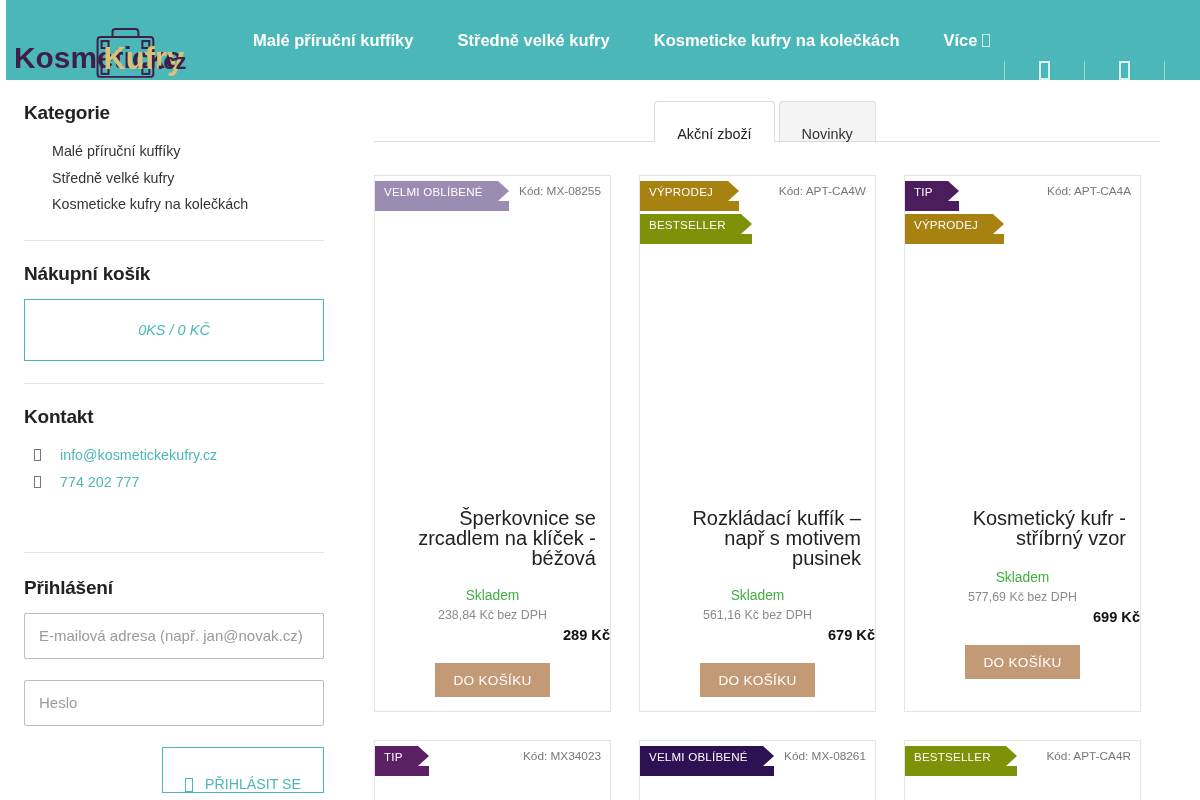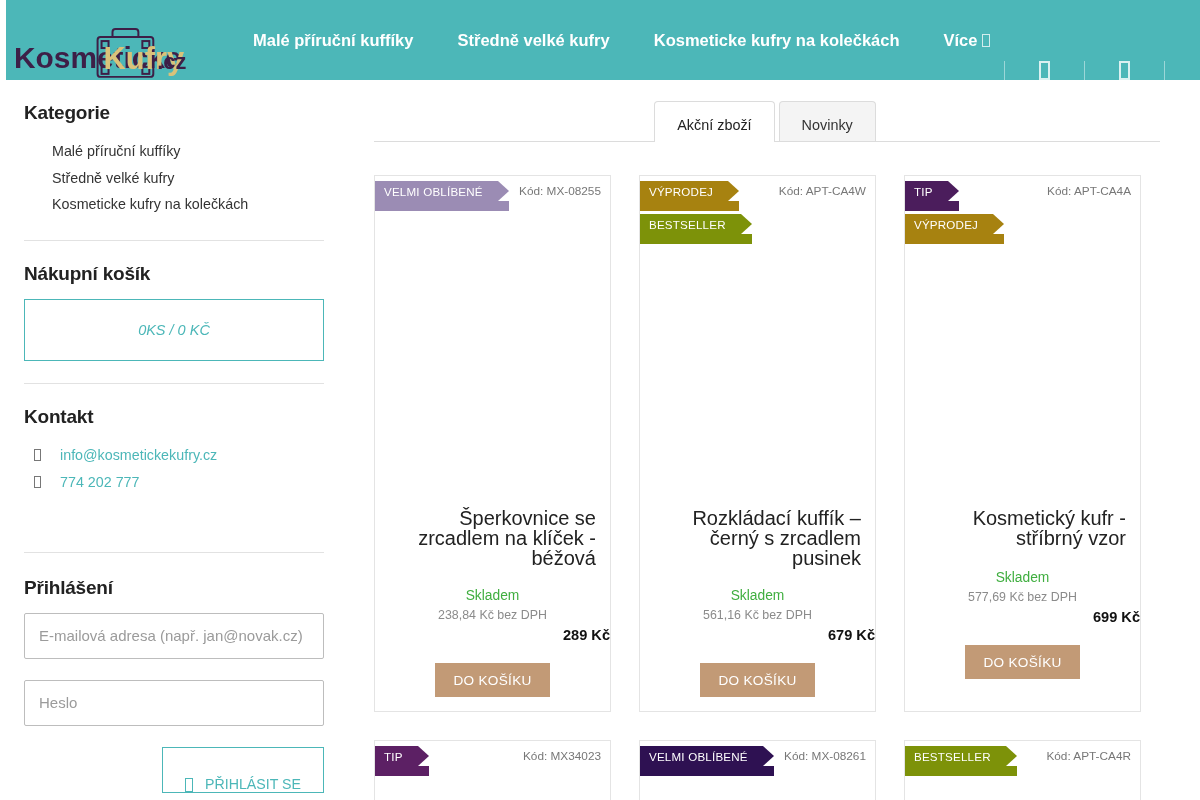--- a/index.html
+++ b/index.html
@@ -182,21 +182,21 @@
     display: flex;
     justify-content: center;
     position: relative;
     border-bottom: 1px solid #dcdcdc;
     height: 42px;
     align-items: flex-end;
   }
   .tab {
     font-size: 14.4px;
     color: #333;
-    padding: 4px 22px;
+    padding: 13px 22px;
     height: 40px;
     line-height: 39px;
     border: 1px solid #dcdcdc;
     border-bottom: none;
     background: #f4f4f4;
     border-radius: 4px 4px 0 0;
     cursor: pointer;
     position: relative;
     margin-right: 4px;
   }
@@ -424,21 +424,21 @@
 
       <div class="card">
         <div class="card-top">
           <div class="flags">
             <span class="flag" style="background:#a78210">VÝPRODEJ</span>
             <span class="flag" style="background:#7d9209">BESTSELLER</span>
           </div>
           <span class="code">Kód: APT-CA4W</span>
         </div>
         <div class="thumb"></div>
-        <div class="p-name">Rozkládací kuffík – černý s zrcadlem pusinek</div>
+        <div class="p-name">Rozkládací kuffík – např s motivem pusinek</div>
         <div class="p-stock">Skladem</div>
         <div class="p-novat">561,16 Kč bez DPH</div>
         <div class="p-price">679 Kč</div>
         <button class="cart-btn">DO KOŠÍKU</button>
       </div>
 
       <div class="card">
         <div class="card-top">
           <div class="flags">
             <span class="flag" style="background:#4b1d5c">TIP</span>

